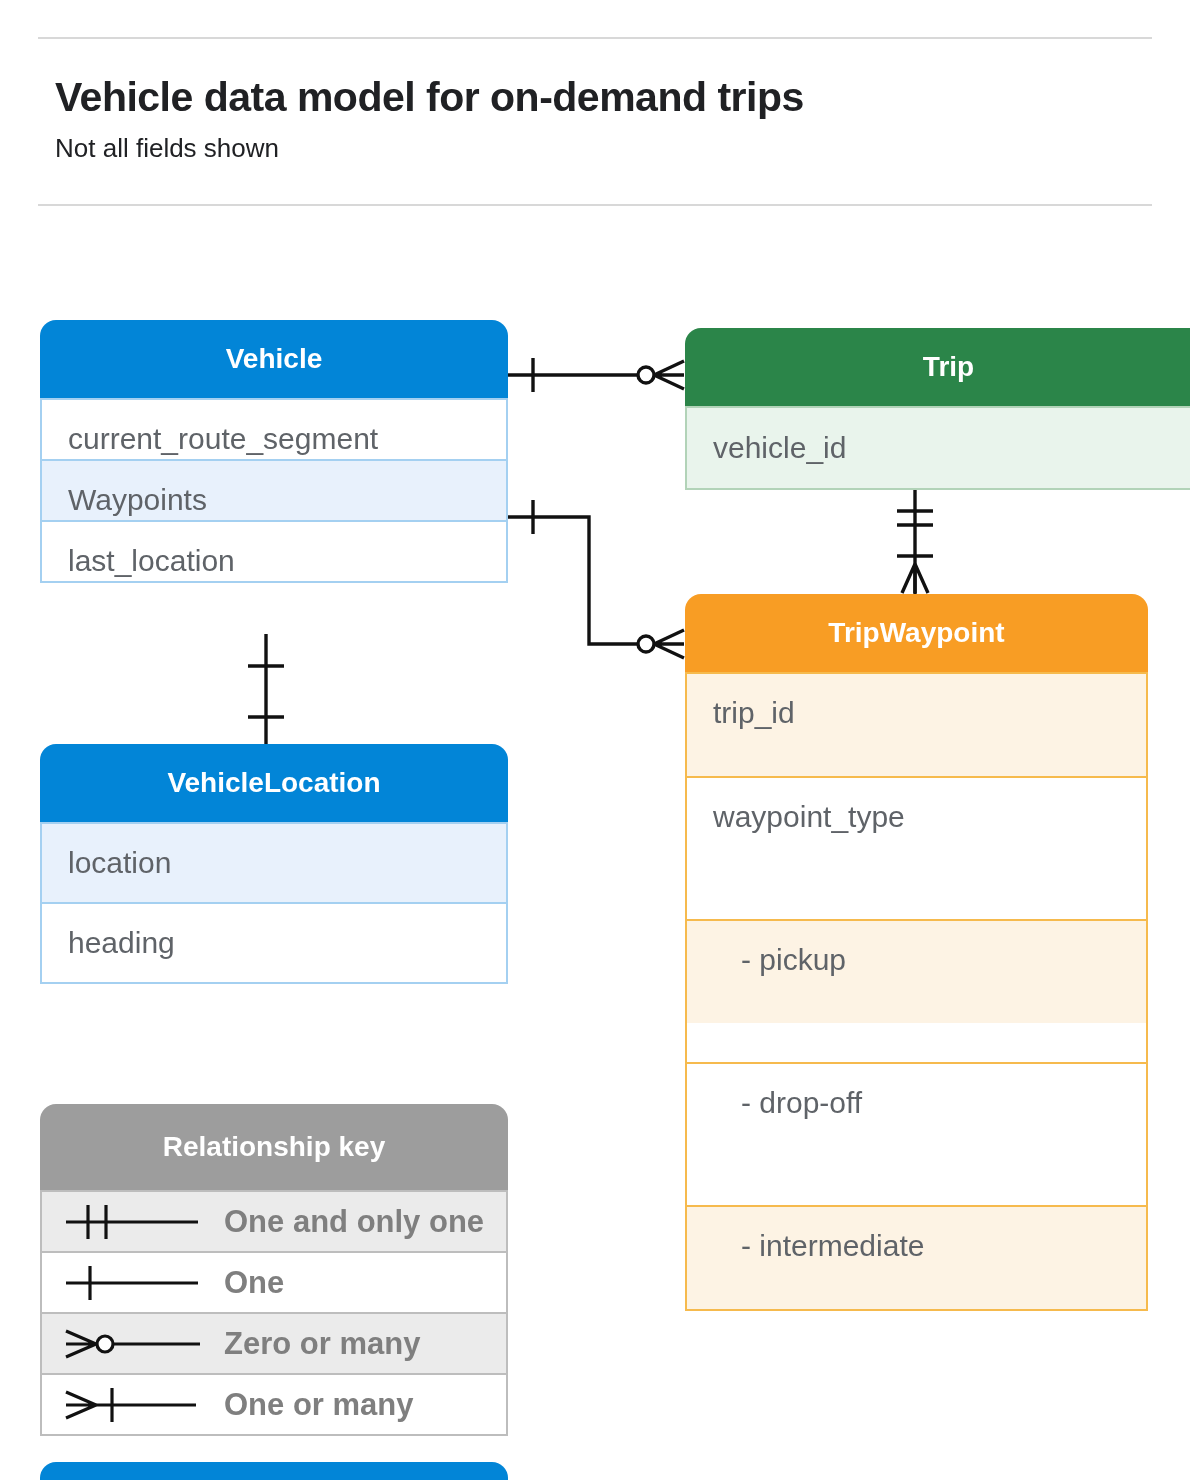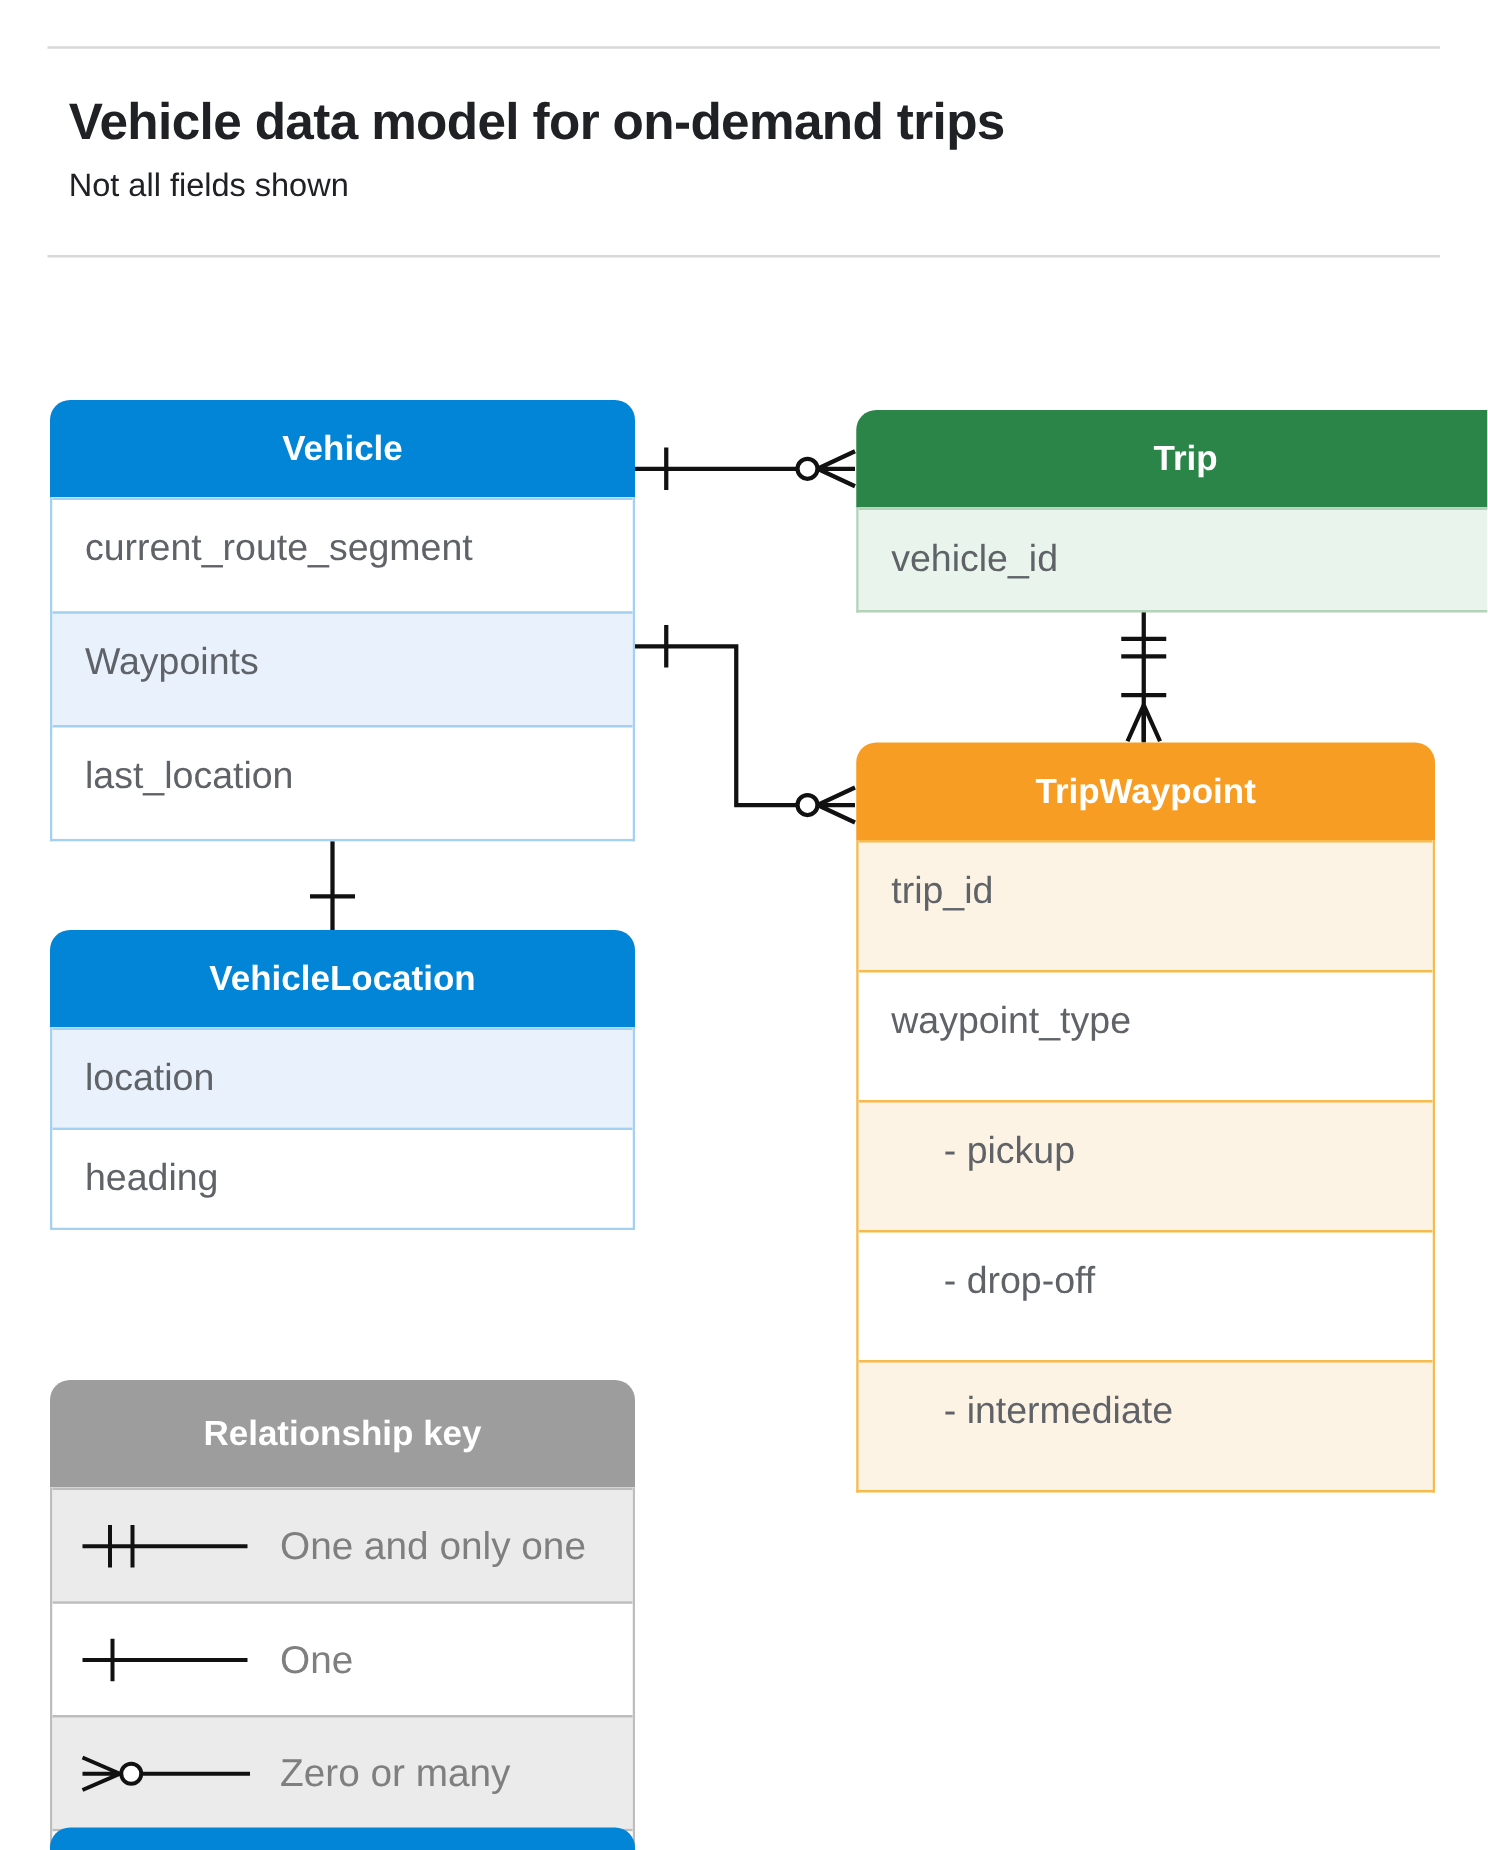--- a/index.html
+++ b/index.html
@@ -19,41 +19,41 @@
   .rule-top{top:37px;}
   .rule-bottom{top:204px;}
 
   .page-title{position:absolute;left:55px;top:74px;font-size:41px;font-weight:700;color:var(--title-text);letter-spacing:-0.5px;}
   .page-subtitle{position:absolute;left:55px;top:133px;font-size:26px;font-weight:400;color:var(--title-text);}
 
   .etable{position:absolute;}
   .etable .hdr{height:78px;line-height:78px;text-align:center;color:#ffffff;
     font-size:28px;font-weight:700;border-radius:16px 16px 0 0;}
   .etable .body{background:#ffffff;}
-  .etable .row{height:91px;line-height:77px;font-size:30px;color:var(--field-text);
+  .etable .row{height:61px;line-height:77px;font-size:30px;color:var(--field-text);
     padding-left:26px;background:#ffffff;white-space:nowrap;}
-  .etable .row.sub{padding-left:68px;}
+  .etable .row.sub{padding-left:54px;margin-top:39px;}
 
   .t-blue .hdr{background:var(--blue);}
   .t-blue .body{border:2px solid var(--blue-border);border-top:none;}
   .t-blue .row{border-top:2px solid var(--blue-border);}
   .t-blue .row.shade{background:var(--blue-light);}
 
   .t-green .hdr{background:var(--green);}
   .t-green .body{border:2px solid var(--green-border);border-top:none;}
   .t-green .row{border-top:2px solid var(--green-border);height:82px;line-height:80px;}
   .t-green .row.shade{background:var(--green-light);}
 
   .t-orange .hdr{background:var(--orange);}
   .t-orange .body{border:2px solid var(--orange-border);border-top:none;}
   .t-orange .row{border-top:2px solid var(--orange-border);height:104px;line-height:78px;}
   .t-orange .row.shade{background:var(--orange-light);}
 
   .t-gray .hdr{background:var(--gray);height:86px;line-height:86px;}
-  .t-gray .body{border:2px solid var(--gray-border);border-top:none;}
+  .t-gray .body{border:2px solid var(--gray-border);border-top:none;font-weight:bold;}
   .t-gray .row{border-top:2px solid var(--gray-border);display:flex;align-items:center;
     padding-left:18px;color:var(--legend-text);font-size:31px;}
   .t-gray .row.shade{background:var(--gray-light);}
 
   #tbl-vehicle{left:40px;top:320px;width:468px;}
   #tbl-trip{left:685px;top:328px;width:527px;}
   #tbl-trip .row{height:82px;}
   #tbl-tripwaypoint{left:685px;top:594px;width:463px;border-radius:11px;}
   #tbl-vehiclelocation{left:40px;top:744px;width:468px;}
   #tbl-vehiclelocation .row{height:80px;line-height:78px;}

